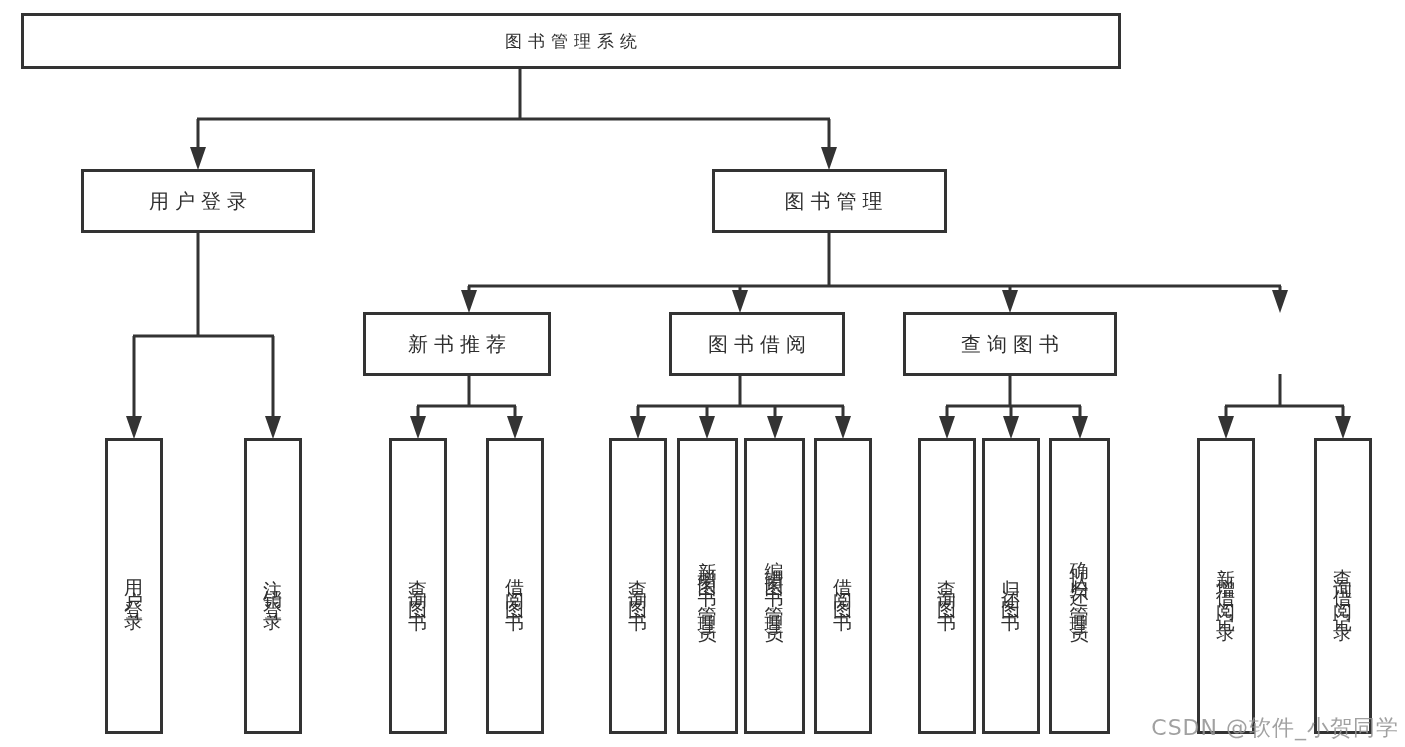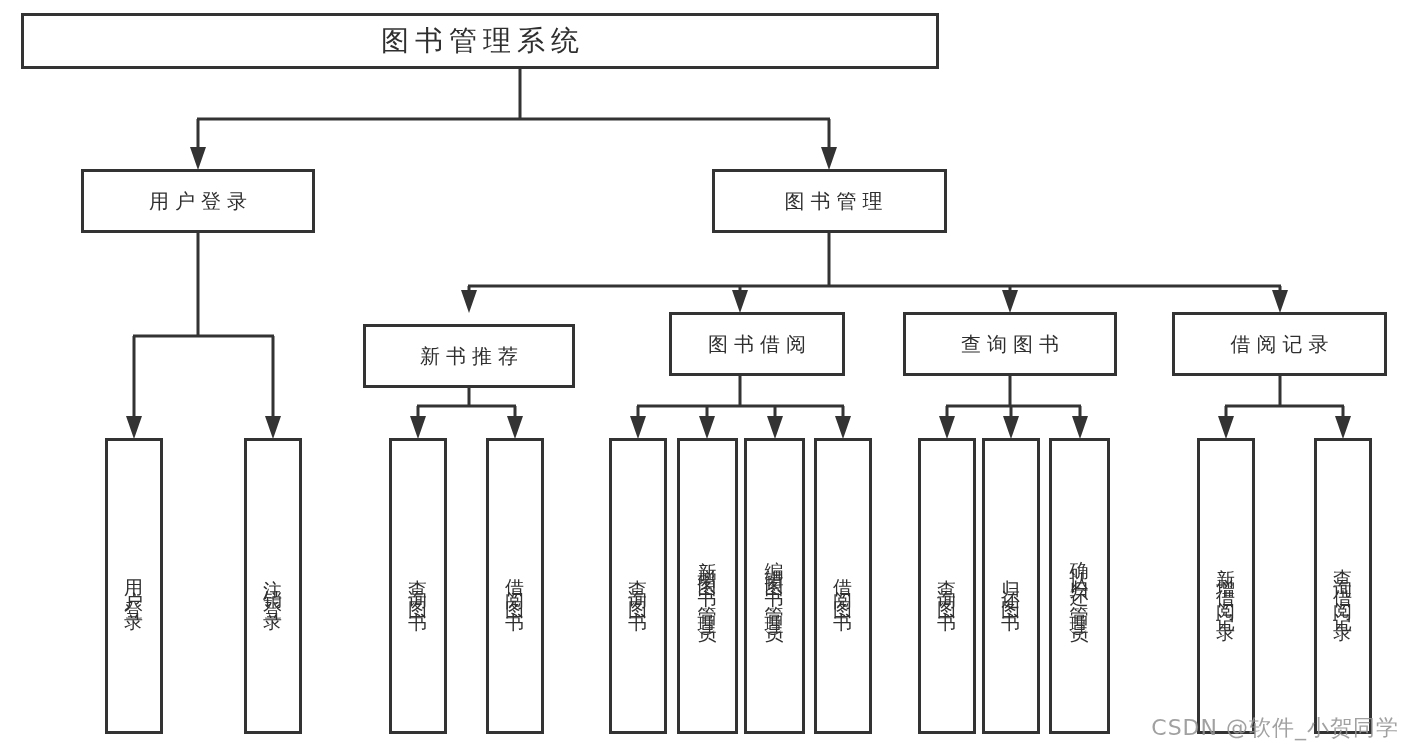--- a/index.html
+++ b/index.html
@@ -8,25 +8,25 @@
     font-family:"DejaVu Sans","Liberation Sans",sans-serif;color:#2f2f2f;
   }
   .connectors{position:absolute;left:0;top:0;z-index:1;}
   .box{
     position:absolute;z-index:2;box-sizing:border-box;
     border:3px solid #333333;background:#ffffff;
     display:flex;align-items:center;justify-content:center;
     text-align:center;color:#2f2f2f;
   }
   .hbox{letter-spacing:6px;text-indent:6px;white-space:nowrap;}
-  .b-root{left:21px;top:13px;width:918px;height:56px;font-size:28px;}
+  .b-root{left:21px;top:13px;width:1100px;height:56px;font-size:17px;}
   .b-user{left:81px;top:169px;width:234px;height:64px;font-size:20px;}
   .b-mgmt{left:712px;top:169px;width:235px;height:64px;font-size:20px;padding-left:8px;}
   .b-l3{top:312px;height:64px;font-size:20px;}
-  .b-new{left:363px;width:212px;margin-top:12px;}
+  .b-new{left:363px;width:188px;}
   .b-bor{left:633px;width:176px;margin-left:36px;}
   .b-cur{left:903px;width:214px;}
   .b-rec{left:1172px;width:215px;}
   .leaf{top:438px;height:296px;width:58px;font-size:19px;}
   .leaf span{writing-mode:vertical-rl;letter-spacing:11px;line-height:1;}
   .leaf.wide{width:61px;}
   .leaf.wide span{letter-spacing:9px;}
   .l-userlogin{left:105px;}
   .l-logout{left:244px;}
   .l-query1{left:389px;}
@@ -84,21 +84,20 @@
   </svg>
 
   <div class="box hbox b-root">图书管理系统</div>
 
   <div class="box hbox b-user">用户登录</div>
   <div class="box hbox b-mgmt">图书管理</div>
 
   <div class="box hbox b-l3 b-new">新书推荐</div>
   <div class="box hbox b-l3 b-bor">图书借阅</div>
   <div class="box hbox b-l3 b-cur">查询图书</div>
-  <div class="box hbox b-l3 b-rec">借阅记录</div>
 
   <div class="box leaf l-userlogin">
     <span>用户登录</span>
   </div>
   <div class="box leaf l-logout">
     <span>注销登录</span>
   </div>
 
   <div class="box leaf l-query1">
     <span>查询图书</span>

